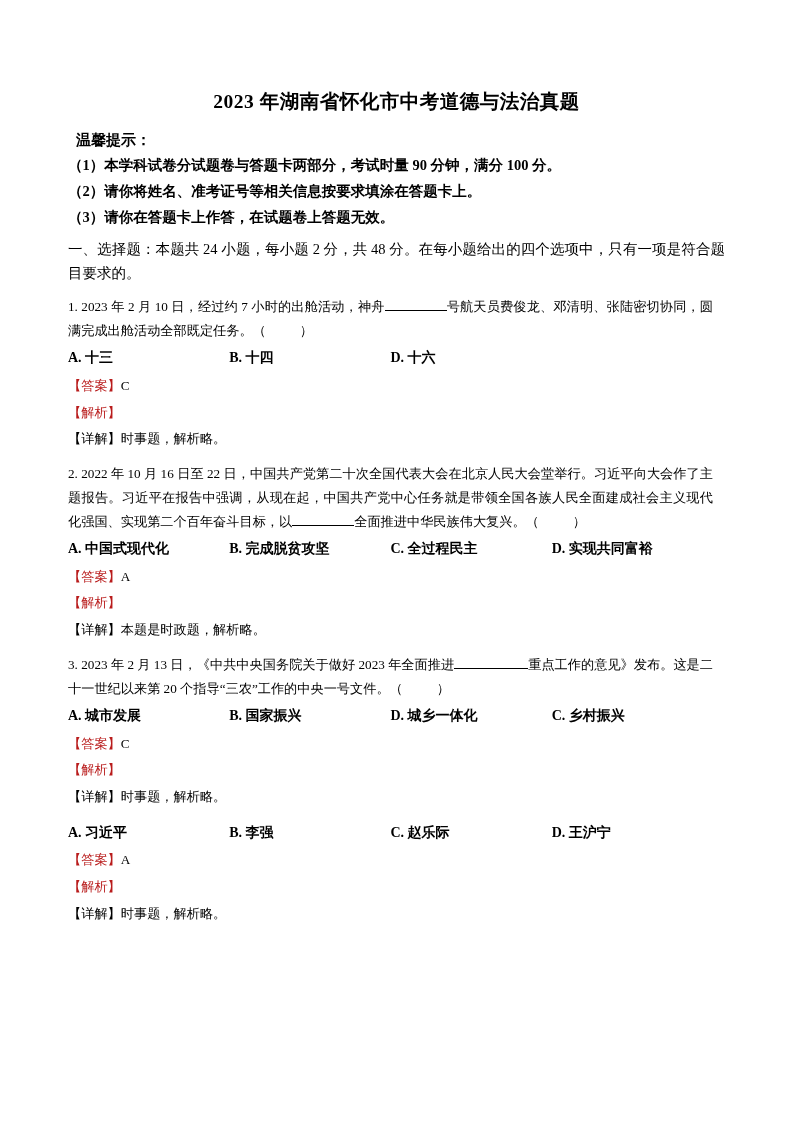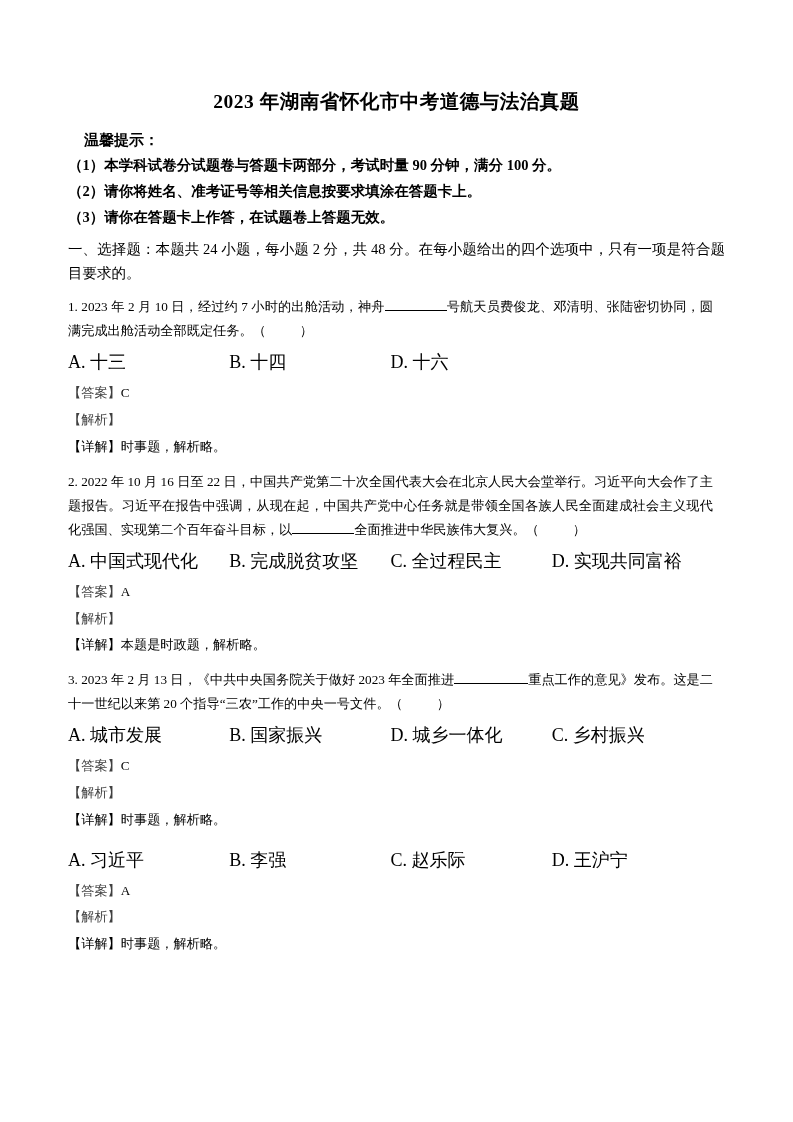--- a/index.html
+++ b/index.html
@@ -24,21 +24,21 @@
   .doc-title {
     text-align: center;
     font-size: 19.5px;
     font-weight: bold;
     margin: 12px 0 16px 0;
     letter-spacing: 0.5px;
   }
   .notice-head {
     font-size: 15px;
     font-weight: bold;
-    margin: 4px 0 5px 16px;
+    margin: 4px 0 5px 8px;
   }
   .notice-line {
     font-size: 14.5px;
     font-weight: bold;
     margin: 4px 0 4px 0;
     line-height: 1.5;
   }
   .section-head {
     font-size: 14.5px;
     font-weight: normal;
@@ -61,35 +61,36 @@
     height: 0.95em;
     vertical-align: baseline;
   }
   .paren {
     display: inline-block;
     min-width: 34px;
   }
   .options {
     display: flex;
     width: 100%;
-    font-size: 18px;
+    font-size: 14px;
     line-height: 1.9;
     margin: 1px 0 0 0;
+    font-weight: bold;
   }
   .opt {
     flex: 0 0 25%;
     white-space: nowrap;
   }
   .ans-line {
     font-size: 13.2px;
     line-height: 1.95;
     margin: 1px 0 0 0;
   }
   .tag-blue {
-    color: #404040;
+    color: #b91c1c;
   }
   .detail-line {
     font-size: 13.2px;
     line-height: 1.95;
     margin: 1px 0 0 0;
   }
 </style>
 </head>
 <body>
 

